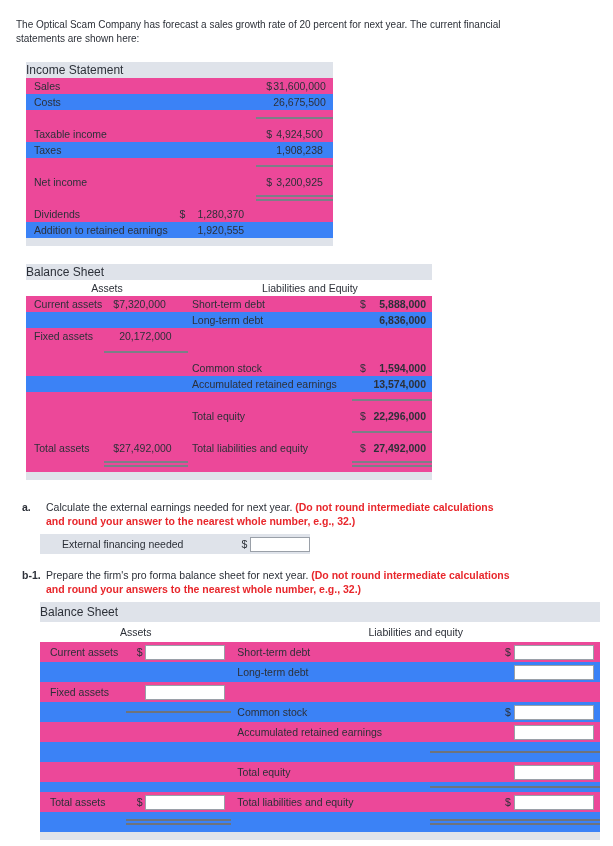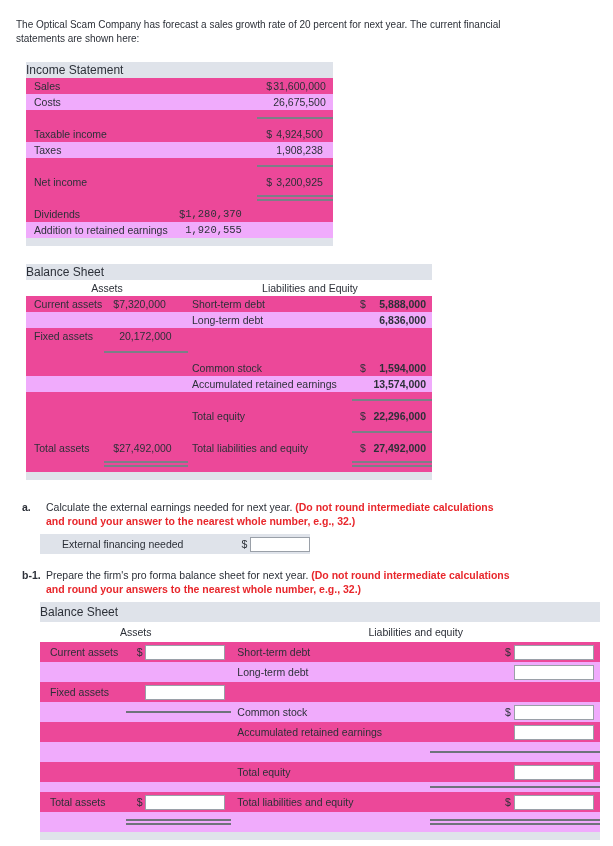--- a/index.html
+++ b/index.html
@@ -16,34 +16,34 @@
     font-size: 10px; line-height: 14px; color: #2c3038;
     width: 500px; margin: 0 0 16px 2px;
   }
 
   
   table.stmt { border-collapse: collapse; font-size: 10.5px; color: #2c3038; }
   table.stmt td { padding: 0; height: 16px; vertical-align: middle; white-space: nowrap; }
   .band-head { background: #dfe3ea; text-align: left; font-size: 12px; height: 15px; }
   .sub-head { text-align: center; font-size: 10.5px; height: 15px; }
   .rowA { background: #ec4899; }
-  .rowB { background: #f0abfc; }
+  .rowB { background: #3b82f6; }
   .lbl { padding-left: 8px !important; }
   .thin-rule { height: 3px !important; padding: 0 !important; }
   .thin-rule div { height: 2px; background: #7b7f87; }
   .dbl-rule { height: 7px !important; padding: 0 !important; }
   .dbl-rule div { height: 2px; background: #7b7f87; }
   .dbl-rule div + div { margin-top: 2px; }
   .endbar { height: 8px; background: #dfe3ea; }
 
   
   #income-statement { width: 307px; margin-left: 12px; }
   #income-statement .c-lbl   { width: 140px; }
   #income-statement .c-cur1  { width: 18px; text-align: right; }
-  #income-statement .c-num1  { width: 72px; text-align: left; font-family: Liberation Mono, monospace; }
+  #income-statement .c-num1  { width: 72px; text-align: center; }
   #income-statement .c-cur2  { width: 16px; text-align: right; }
   #income-statement .c-num2  { width: 61px; text-align: center; padding-right: 6px !important; }
 
   
   #balance-sheet { width: 406px; margin-left: 12px; }
   #balance-sheet .c-albl { width: 78px; }
   #balance-sheet .c-acur { width: 18px; text-align: right; }
   #balance-sheet .c-anum { width: 72px; text-align: left; padding-right: 4px !important; }
   #balance-sheet .c-llbl { width: 168px; padding-left: 4px !important; }
   #balance-sheet .c-lcur { width: 16px; text-align: right; }

